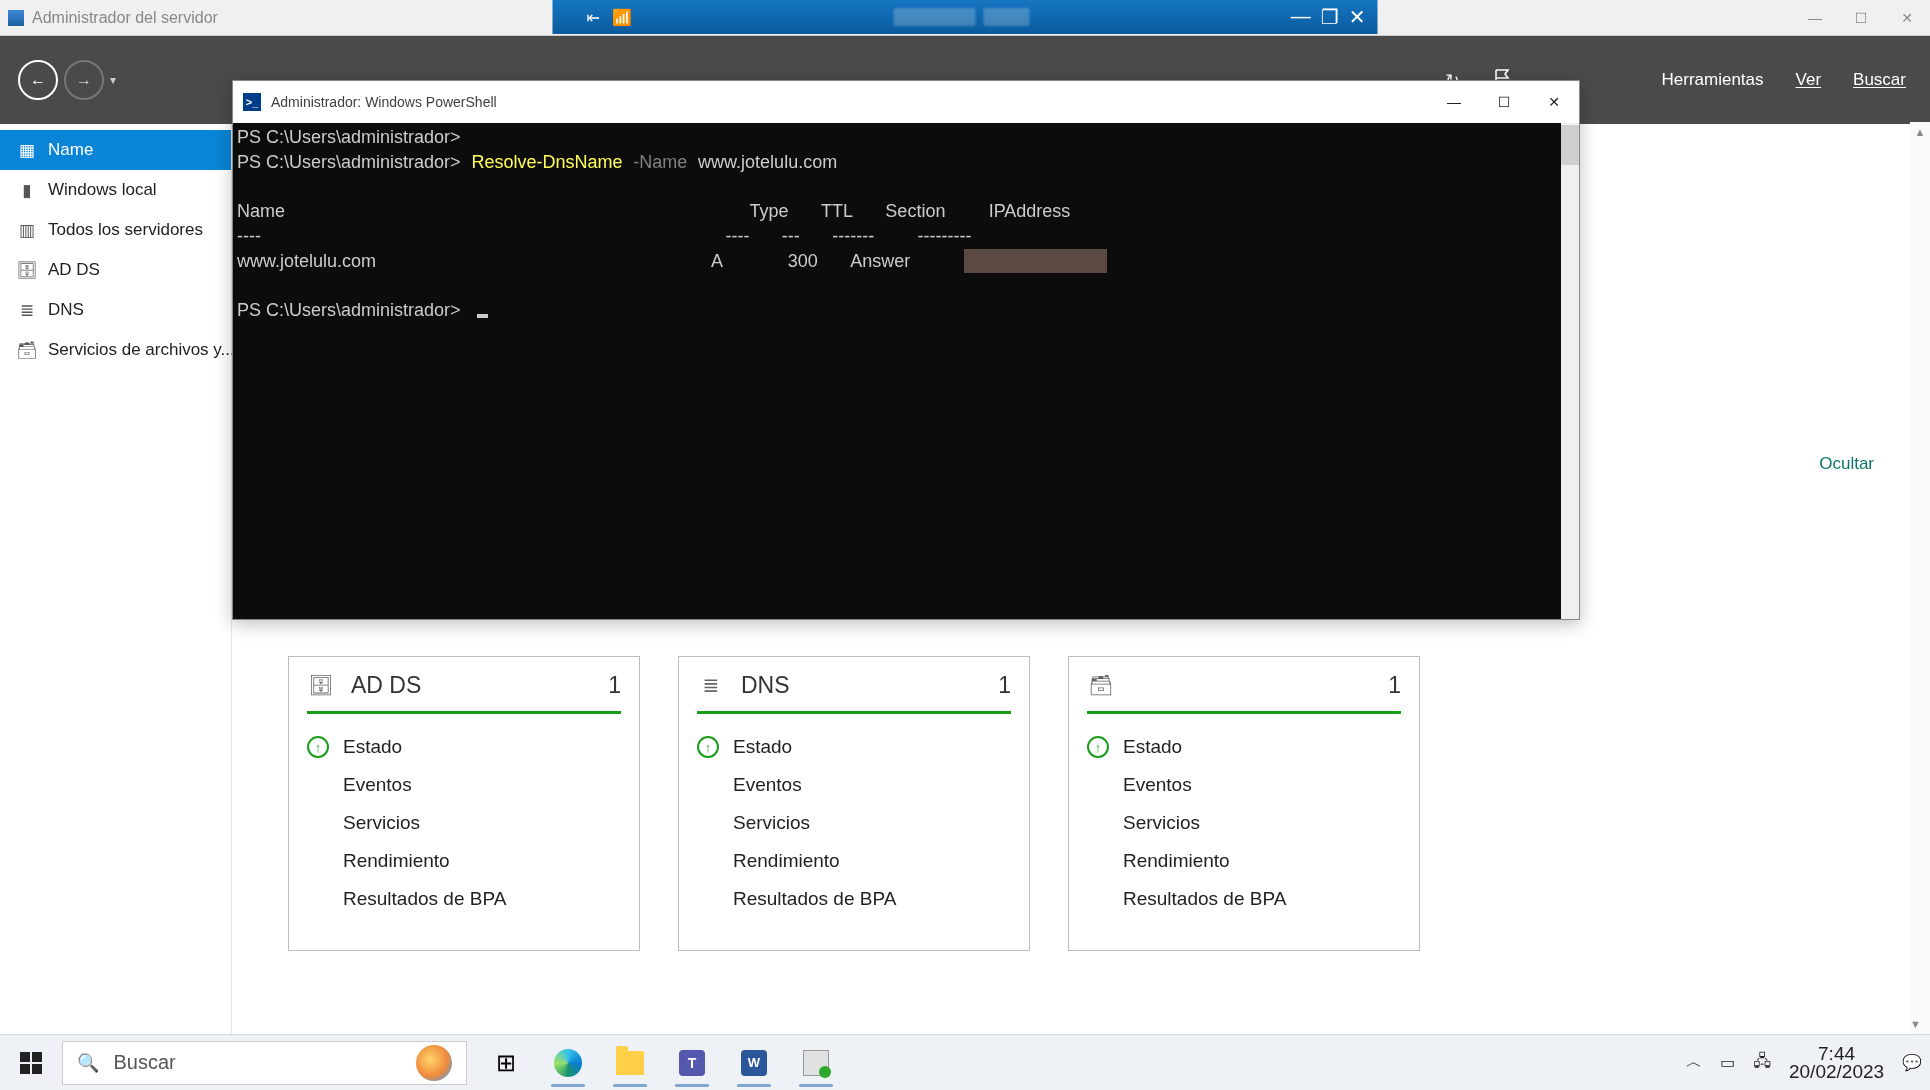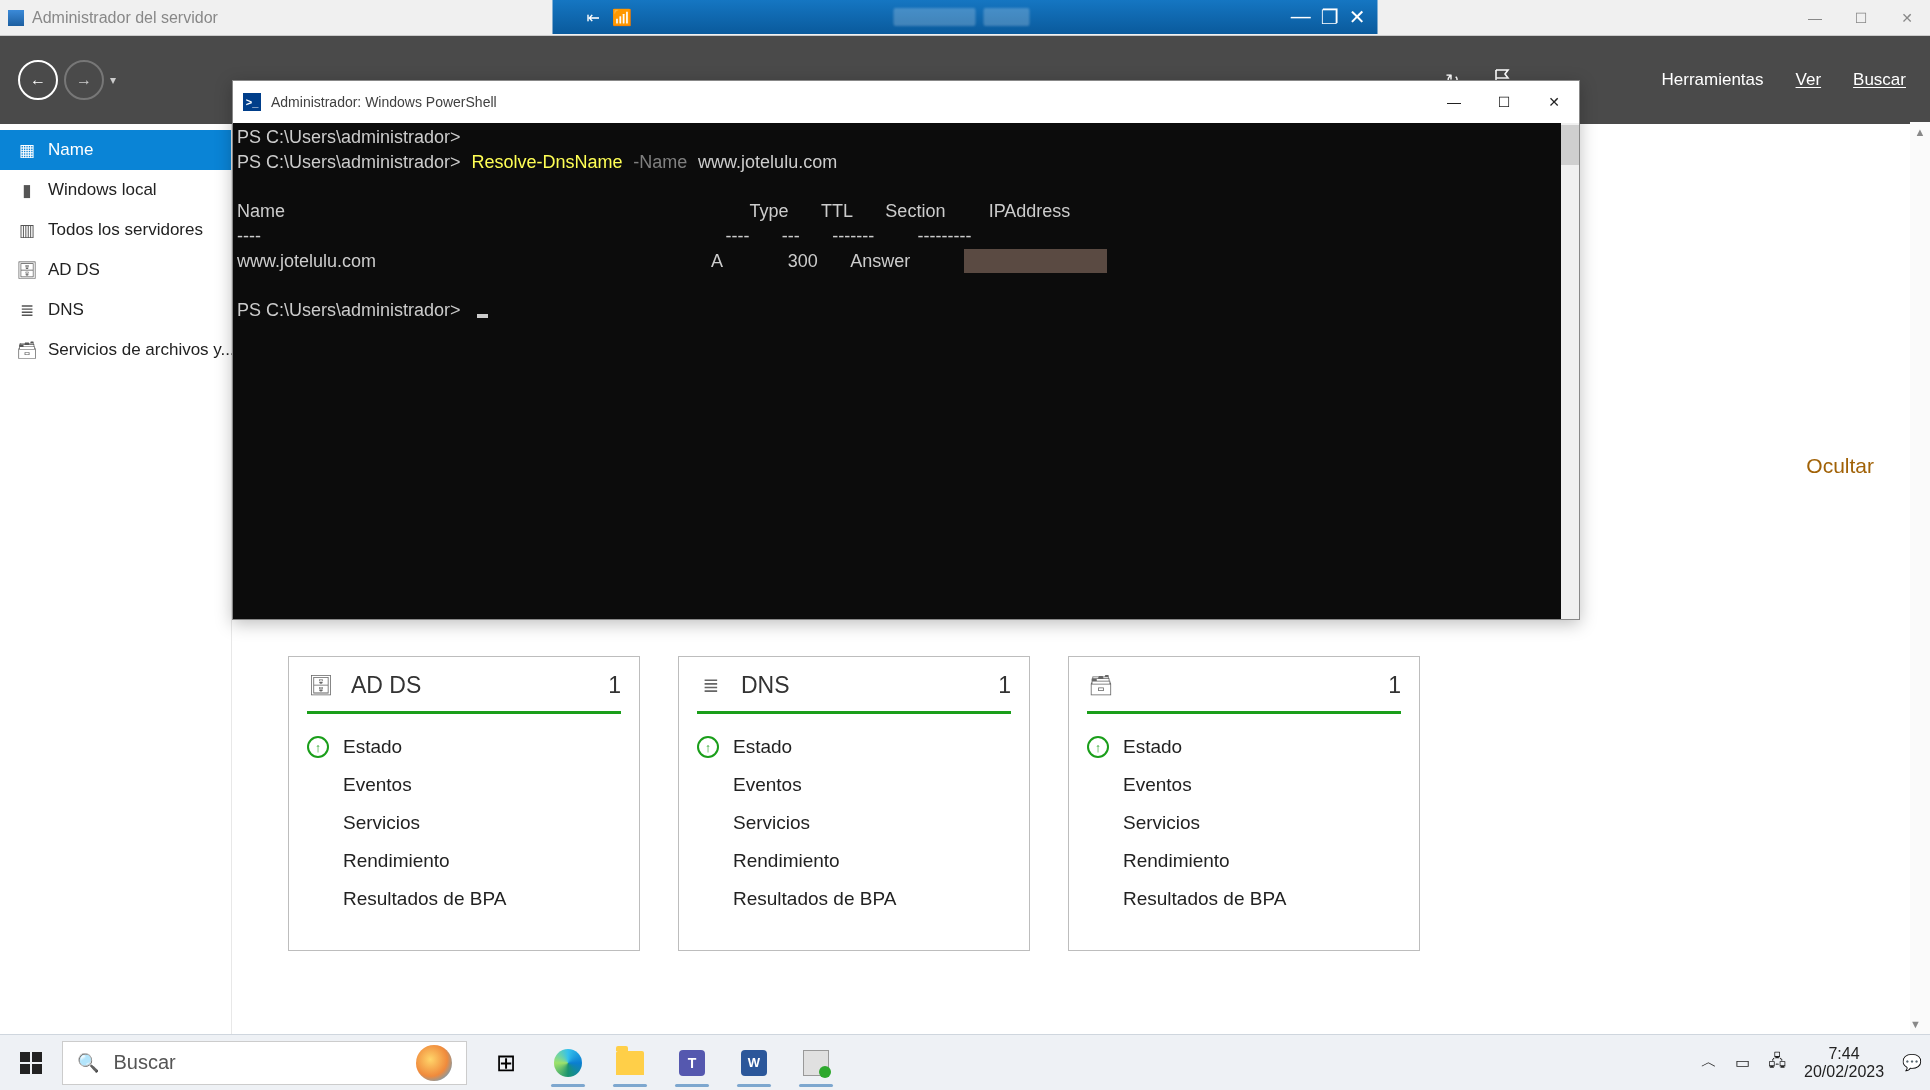--- a/index.html
+++ b/index.html
@@ -30,21 +30,21 @@
 
 .body-area { display:flex; height: calc(100% - 34px - 88px - 56px); background:#fff; position:relative; }
 
 .sidebar { width: 232px; background:#fff; border-right:1px solid #e8e8e8; padding-top:6px; }
 .side-item { height:40px; display:flex; align-items:center; gap:12px; padding:0 18px; font-size:17px; color:#222; white-space:nowrap; }
 .side-item .ico { width:18px; height:18px; display:inline-flex; align-items:center; justify-content:center; color:#555; }
 .side-item.selected { background:#0a84d6; color:#fff; }
 .side-item.selected .ico { color:#fff; }
 
 .content { flex:1; position:relative; padding: 12px 24px 12px 56px; overflow:hidden; }
-.hide-bar { position:absolute; top:330px; right:56px; text-align:center; color:#a16207; font-size:21px; }
+.hide-bar { position:absolute; top:330px; right:56px; text-align:center; color:#0f766e; font-size:17px; }
 .hide-bar .box { border:1px solid #bbb; width:290px; height:362px; position:absolute; right:0; top:-263px; z-index:-1; }
 
 .tiles { display:flex; gap:38px; margin-top: 520px; }
 .tile { width:352px; border:1px solid #bdbdbd; padding:14px 18px 32px; }
 .tile-head { display:flex; align-items:center; gap:16px; font-size:23px; color:#333; }
 .tile-head .ticon { width:28px; height:28px; color:#666; display:flex; align-items:center; justify-content:center; font-size:20px; }
 .tile-head .count { margin-left:auto; font-size:23px; }
 .tile hr { border:none; border-top:3px solid #1a9e1a; margin: 12px 0 14px; }
 .tile .row { display:flex; align-items:center; gap:14px; font-size:19px; color:#222; padding: 8px 0; }
 .tile .row .statusico { width:22px; height:22px; border:2px solid #1a9e1a; border-radius:50%; display:flex; align-items:center; justify-content:center; color:#1a9e1a; font-size:13px; font-weight:bold; visibility:hidden; }
@@ -87,21 +87,21 @@
   border-top:1px solid #cfd6de; display:flex; align-items:center;
 }
 .taskbar .start { width:62px; height:56px; display:flex; align-items:center; justify-content:center; font-size:20px; color:#222;}
 .taskbar .search { height:44px; width:405px; background:#fff; border:1px solid #ccc; display:flex; align-items:center; gap:14px; padding:0 14px; font-size:20px; color:#555; margin-right:8px; }
 .taskbar .search .sicon { font-size:18px; color:#444; }
 .taskbar .search .cort { margin-left:auto; width:36px; height:36px; border-radius:50%; background: radial-gradient(circle at 40% 40%, #ffd56a, #f08a3c 55%, #4aa3e0 90%); }
 .taskbar .tbtn { width:62px; height:56px; display:flex; align-items:center; justify-content:center; font-size:24px; position:relative; }
 .taskbar .tbtn .und { position:absolute; bottom:4px; left:14px; right:14px; height:3px; background:#7da7cf; border-radius:2px; display:none; }
 .taskbar .tbtn.running .und { display:block; }
 .taskbar .tray { margin-left:auto; display:flex; align-items:center; gap:18px; padding-right:8px; color:#222; font-size:16px; }
-.taskbar .tray .clock { text-align:center; line-height:18px; font-size:16px; }
+.taskbar .tray .clock { text-align:center; line-height:18px; font-size:19px; }
 .edge-icon{width:28px;height:28px;border-radius:50%;background:conic-gradient(#34c1ed,#0b7ed1,#1a936f,#9fe26a,#34c1ed);}
 .folder-icon{width:28px;height:24px;background:#ffcf48;border-radius:2px 2px 0 0;position:relative;}
 .folder-icon:before{content:"";position:absolute;top:-5px;left:0;width:12px;height:5px;background:#ffcf48;border-radius:2px 2px 0 0;}
 .teams-icon{width:26px;height:26px;background:#5558af;border-radius:4px;display:flex;align-items:center;justify-content:center;color:#fff;font-weight:bold;font-size:14px;}
 .word-icon{width:26px;height:26px;background:#2b579a;border-radius:4px;display:flex;align-items:center;justify-content:center;color:#fff;font-weight:bold;font-size:13px;}
 .sm-icon{width:26px;height:26px;background:#e0e0e0;border:1px solid #999;position:relative;}
 .sm-icon:after{content:"";position:absolute;right:-3px;bottom:-3px;width:12px;height:12px;background:#2da82d;border-radius:50%;}
 
 
 .right-scroll { position:absolute; right:0; top:122px; bottom:56px; width:20px; background:#fafafa; }

